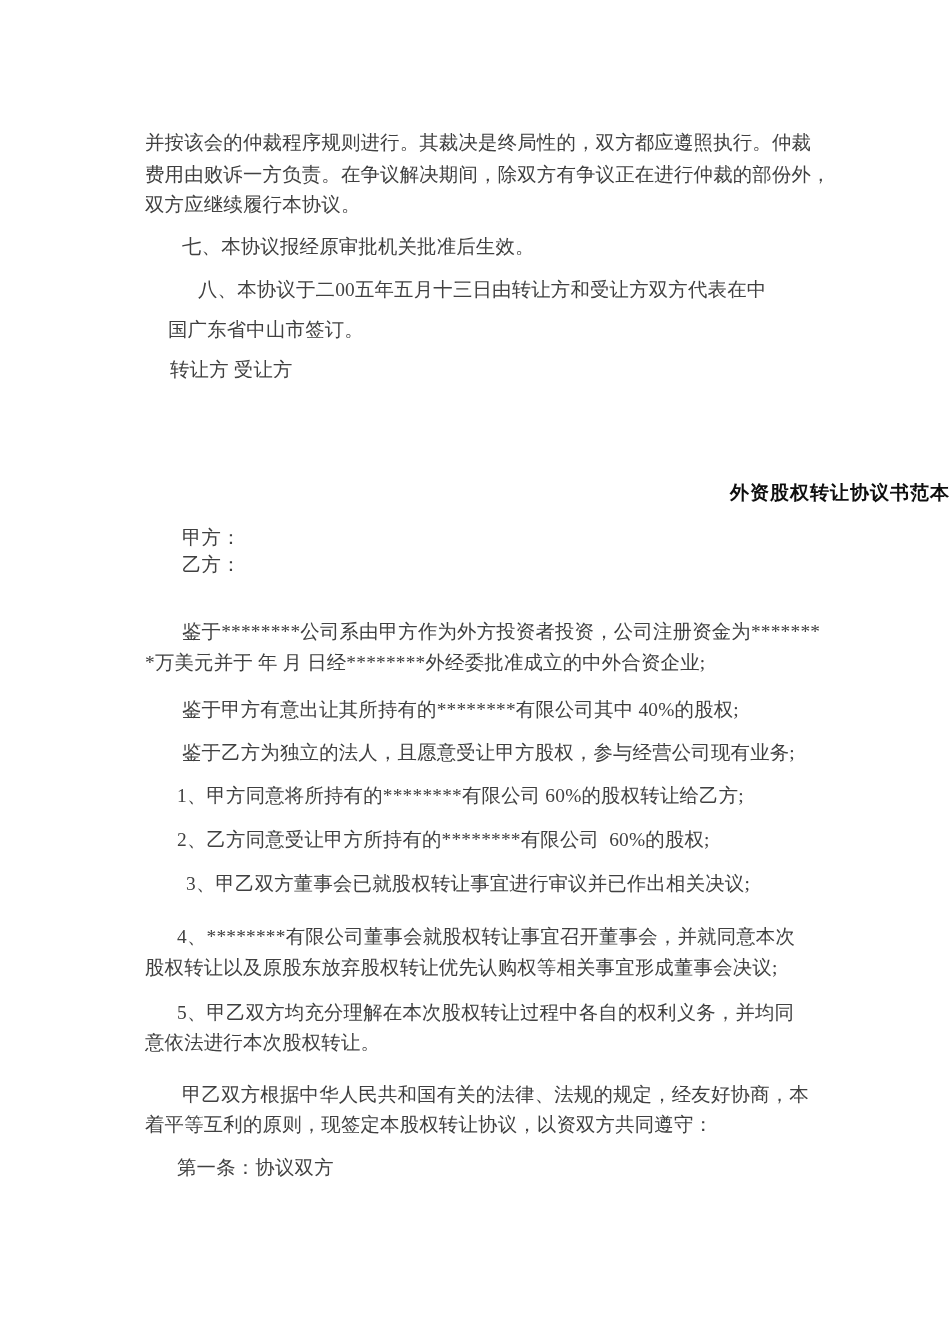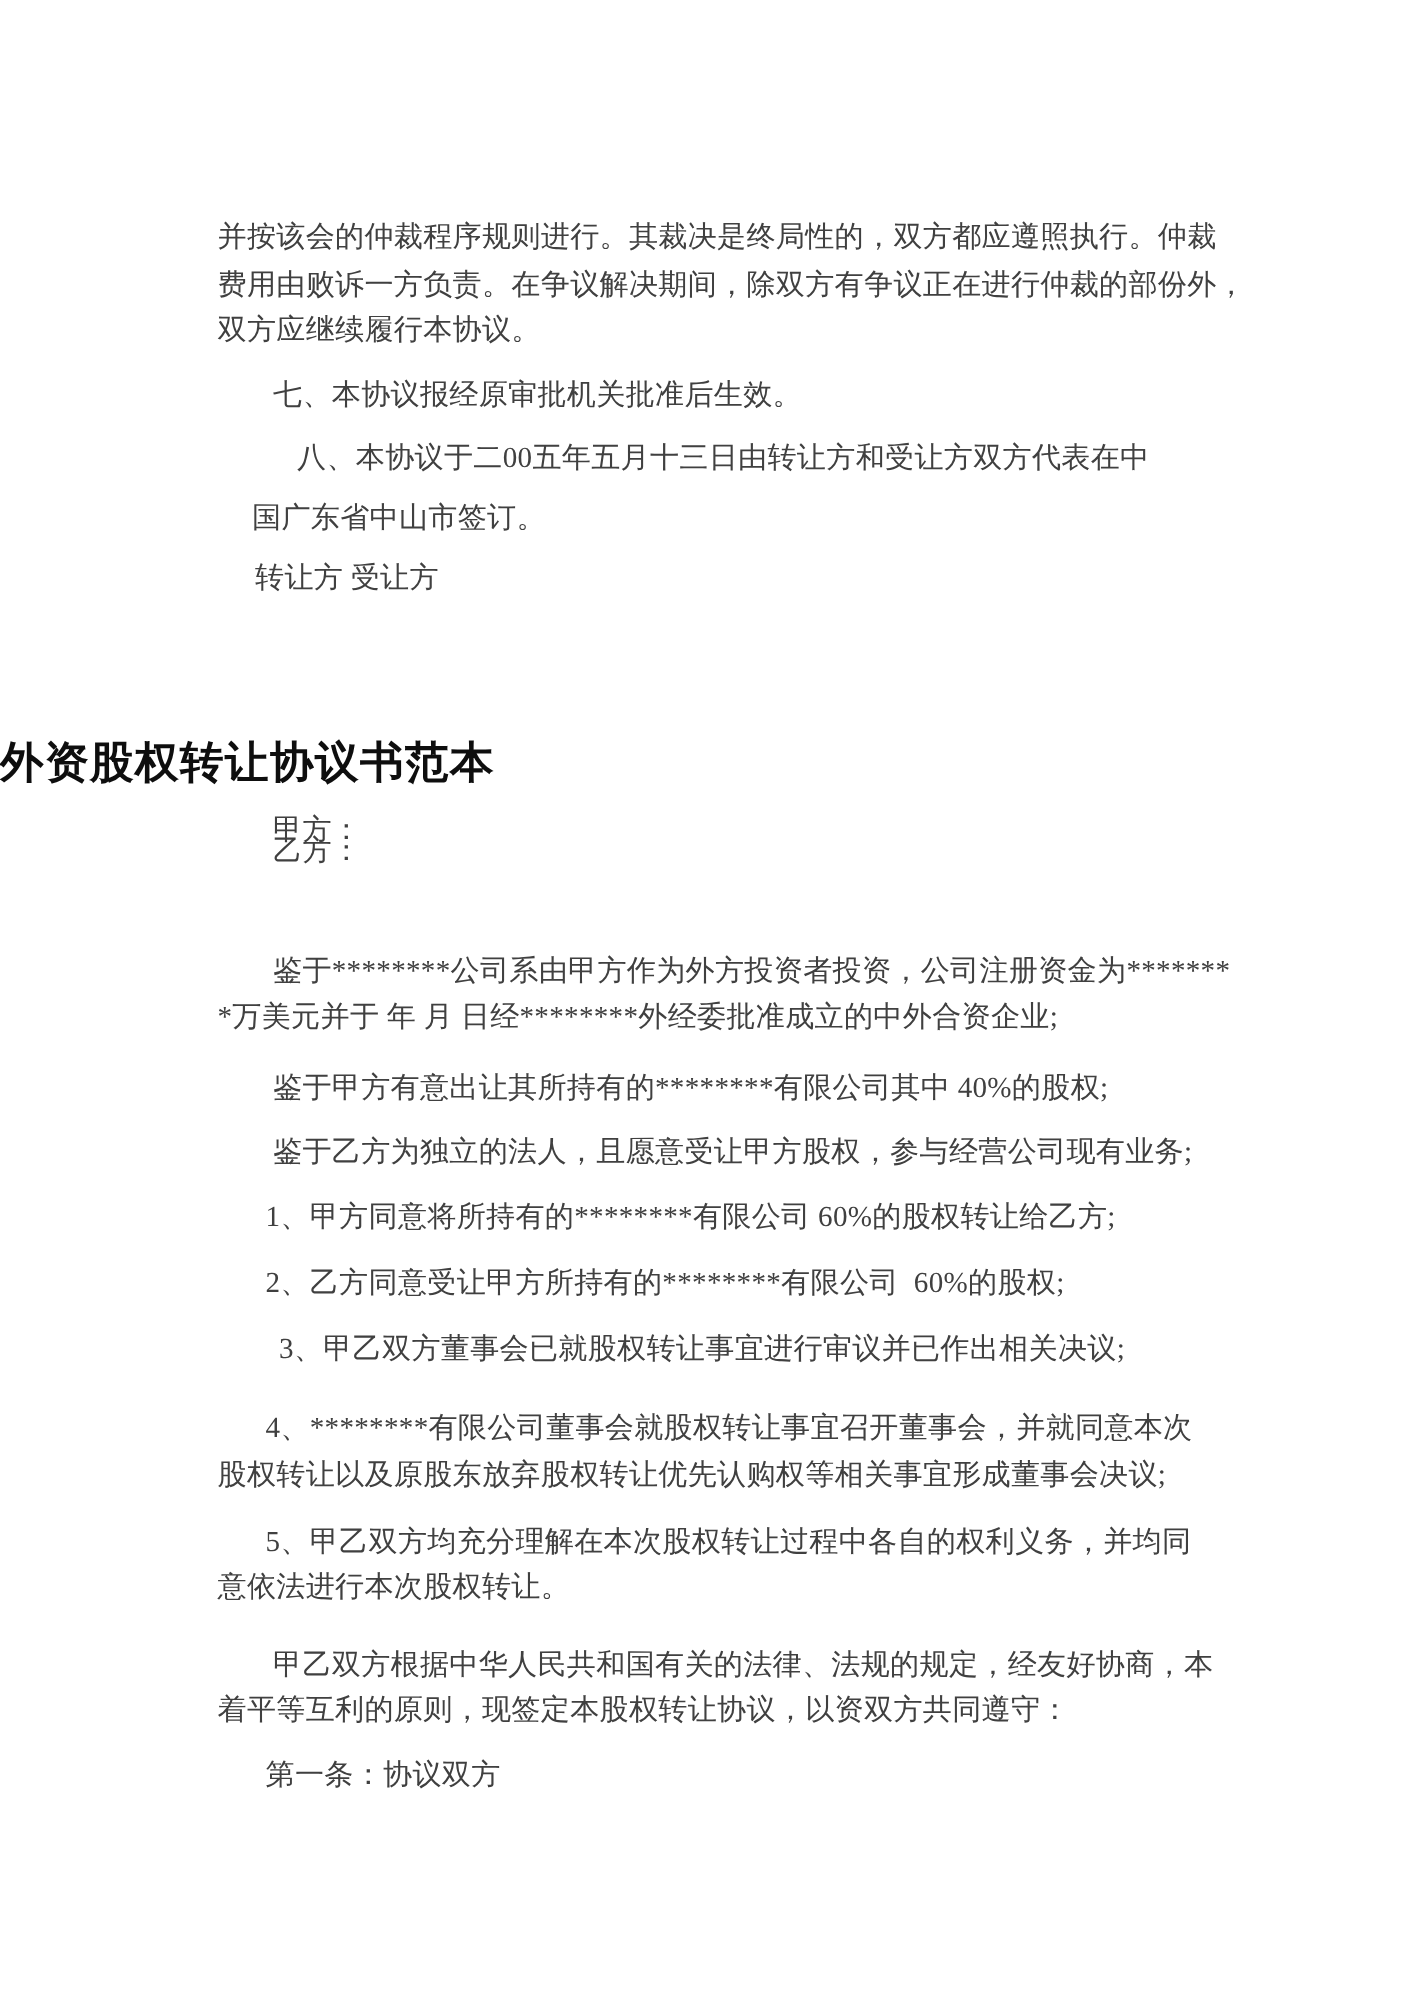--- a/index.html
+++ b/index.html
@@ -15,47 +15,46 @@
     overflow: hidden;
     font-family: "Liberation Serif", "DejaVu Serif", serif;
   }
   .doc-line {
     position: absolute;
     white-space: pre;
     font-size: 19.4px;
     line-height: 24px;
     color: #404040;
     letter-spacing: 0.2px;
-    margin-top: 16px;
   }
   .doc-title {
-    font-size: 29px;
+    font-size: 19px;
     font-weight: bold;
     color: #0e0e0e;
     letter-spacing: 1px;
-    text-align: left;
+    text-align: right;
     left: 0;
     right: 0;
   }
 </style>
 </head>
 <body>
 
 <div class="page">
   <div id="doc-lines">
       <div class="doc-line" style="top: 131px; left: 145px;">并按该会的仲裁程序规则进行。其裁决是终局性的，双方都应遵照执行。仲裁</div>
       <div class="doc-line" style="top: 163px; left: 145px;">费用由败诉一方负责。在争议解决期间，除双方有争议正在进行仲裁的部份外，</div>
       <div class="doc-line" style="top: 193px; left: 145px;">双方应继续履行本协议。</div>
       <div class="doc-line" style="top: 236px; left: 182px; font-family: Liberation Mono, monospace;">七、本协议报经原审批机关批准后生效。</div>
       <div class="doc-line" style="top: 278px; left: 198px;">八、本协议于二00五年五月十三日由转让方和受让方双方代表在中</div>
       <div class="doc-line" style="top: 318px; left: 168px;">国广东省中山市签订。</div>
       <div class="doc-line" style="top: 358px; left: 170px;">转让方 受让方</div>
       <div class="doc-line doc-title" style="top: 481px;">外资股权转让协议书范本</div>
       <div class="doc-line" style="top: 526px; left: 182px; font-family: Liberation Serif, serif;">甲方：</div>
-      <div class="doc-line" style="top: 540px; left: 182px;">乙方：</div>
+      <div class="doc-line" style="top: 553px; left: 182px;">乙方：</div>
       <div class="doc-line" style="top: 620px; left: 182px;">鉴于********公司系由甲方作为外方投资者投资，公司注册资金为*******</div>
       <div class="doc-line" style="top: 651px; left: 145px;">*万美元并于 年 月 日经********外经委批准成立的中外合资企业;</div>
       <div class="doc-line" style="top: 698px; left: 182px;">鉴于甲方有意出让其所持有的********有限公司其中 40%的股权;</div>
       <div class="doc-line" style="top: 741px; left: 182px;">鉴于乙方为独立的法人，且愿意受让甲方股权，参与经营公司现有业务;</div>
       <div class="doc-line" style="top: 784px; left: 177px;">1、甲方同意将所持有的********有限公司 60%的股权转让给乙方;</div>
       <div class="doc-line" style="top: 828px; left: 177px;">2、乙方同意受让甲方所持有的********有限公司  60%的股权;</div>
       <div class="doc-line" style="top: 872px; left: 186px; font-family: Liberation Serif, serif;">3、甲乙双方董事会已就股权转让事宜进行审议并已作出相关决议;</div>
       <div class="doc-line" style="top: 925px; left: 177px;">4、********有限公司董事会就股权转让事宜召开董事会，并就同意本次</div>
       <div class="doc-line" style="top: 956px; left: 145px;">股权转让以及原股东放弃股权转让优先认购权等相关事宜形成董事会决议;</div>
       <div class="doc-line" style="top: 1001px; left: 177px;">5、甲乙双方均充分理解在本次股权转让过程中各自的权利义务，并均同</div>

